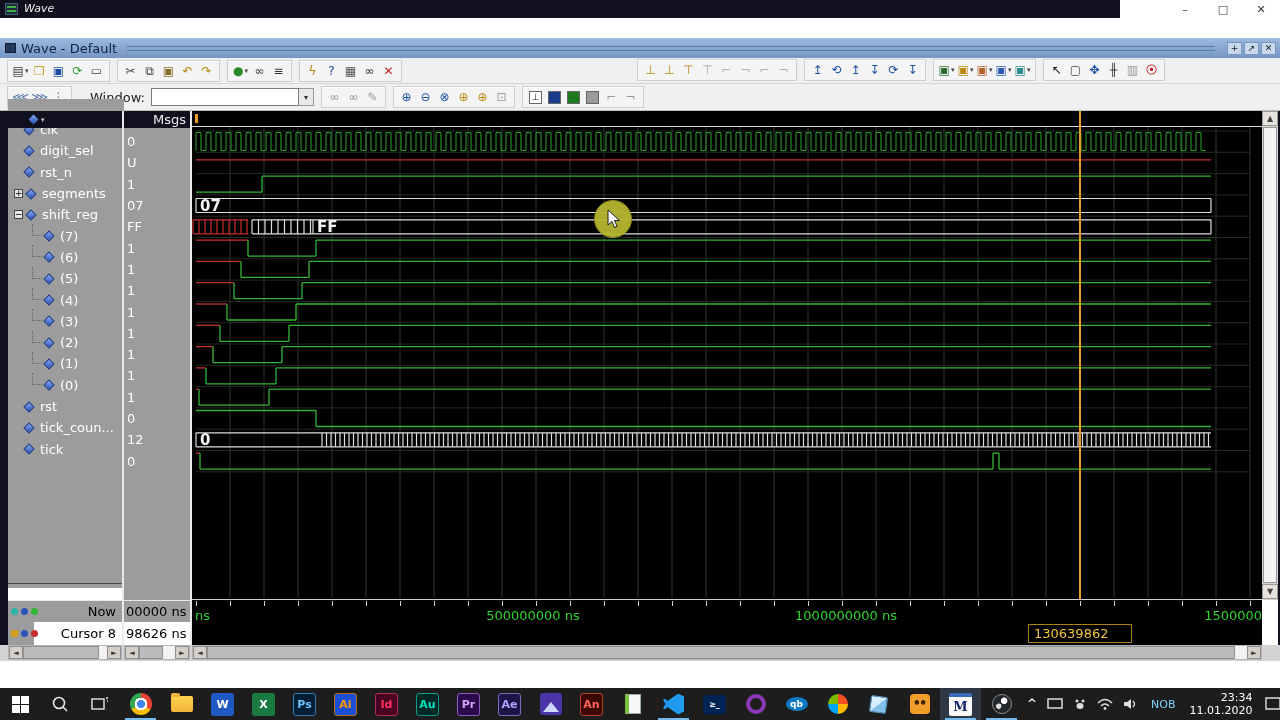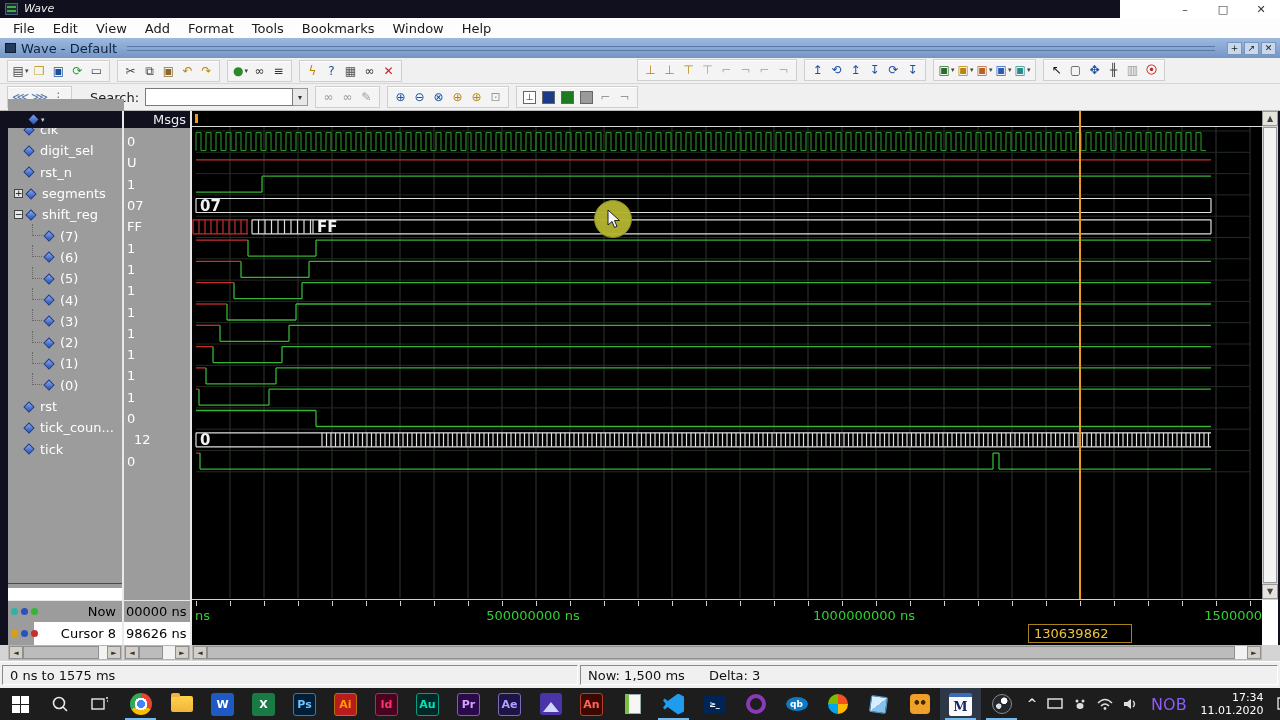--- a/index.html
+++ b/index.html
@@ -109,21 +109,21 @@
   .flag { width:20px; height:20px; border-radius:50%; background:conic-gradient(#f25022 0 90deg,#ffb900 0 180deg,#00a4ef 0 270deg,#7fba00 0 360deg); }
   .cube { width:17px; height:17px; background:linear-gradient(135deg,#d6eeff 50%,#84c2ec 50%); border:1px solid #5a9cc8; border-radius:2px; transform:rotate(8deg); }
   .robot { width:20px; height:20px; background:#f0a028; border-radius:4px; background-image:radial-gradient(circle at 34% 42%,#402a00 2px,transparent 2.6px),radial-gradient(circle at 66% 42%,#402a00 2px,transparent 2.6px); }
   .modelsim { width:23px; height:23px; background:#fafafa; border-radius:2px; border-top:4px solid #3a6ab8; color:#15246b; font-family:"DejaVu Serif",serif; font-weight:bold; font-size:13px; display:flex; align-items:center; justify-content:center; }
   .obs { width:20px; height:20px; border-radius:50%; background:#23272b; border:1px solid #888; background-image:radial-gradient(circle at 62% 32%,#fff 3px,transparent 3.6px),radial-gradient(circle at 32% 62%,#ddd 2.4px,transparent 3px); }
   .notepad { width:16px; height:20px; background:#f6f6f6; border:1px solid #9aa; border-left:4px solid #7ac143; }
   .photo { width:22px; height:22px; border-radius:3px; background:#4a34a8; position:relative; overflow:hidden; }
   .photo:before { content:""; position:absolute; bottom:3px; left:3px; border-left:8px solid transparent; border-right:8px solid transparent; border-bottom:10px solid #cfd8ff; }
   #tray { margin-left:auto; display:flex; align-items:center; padding-right:6px; }
   .tico { margin:0 5px; display:flex; align-items:center; justify-content:center; color:#eee; }
-  #lang { font-size:16px; color:#8b5cf6; margin:0 7px; }
+  #lang { font-size:11px; color:#7dd3fc; margin:0 7px; }
   #clock { text-align:right; color:#fff; font-size:11px; line-height:13px; margin:0 7px; }
 
   
   #mousehl { left:594px; top:200px; width:38px; height:38px; border-radius:50%; background:#b4b430; border:1px solid #8f8f25; opacity:0.96; }
 </style>
 </head>
 <body>
 
 <div id="screen">
 
@@ -133,31 +133,20 @@
         <i></i>
       </div>
     <div id="wtitle">Wave</div>
     <div class="trt" id="titlebtns">
         <div class="wbtn">–</div>
         <div class="wbtn">□</div>
         <div class="wbtn">✕</div>
       </div>
   </div>
 
-  <div class="abs" id="menubar">
-      <div class="mitem">File</div>
-      <div class="mitem">Edit</div>
-      <div class="mitem">View</div>
-      <div class="mitem">Add</div>
-      <div class="mitem">Format</div>
-      <div class="mitem">Tools</div>
-      <div class="mitem">Bookmarks</div>
-      <div class="mitem">Window</div>
-      <div class="mitem">Help</div>
-    </div>
 
   <div class="abs" id="waveheader">
     <div id="wh-ico"></div>
     <div id="wh-title">Wave - Default</div>
     <div id="wh-grip"></div>
     <div id="wh-btns">
         <div class="whb">+</div>
         <div class="whb">↗</div>
         <div class="whb">✕</div>
       </div>
@@ -230,21 +219,21 @@
   </div>
 
   <div class="abs trow" id="toolbar2">
     <div id="t2pre" style="display:flex">
         <div class="tgrp">
           <div class="tbtn" style="color: rgb(90, 122, 168);">⋘</div>
           <div class="tbtn" style="color: rgb(90, 122, 168);">⋙</div>
           <div class="tbtn" style="color: rgb(90, 122, 168);">⋮</div>
         </div>
       </div>
-    <span id="searchlbl">Search:</span>
+    <span id="searchlbl">Window:</span>
     <span id="searchwrap">
       <input id="search-input" value="" style="">
       <span id="search-dd">▾</span>
     </span>
     <div id="t2post" style="display:flex">
         <div class="tgrp">
           <div class="tbtn" style="color: rgb(153, 153, 153);">∞</div>
           <div class="tbtn" style="color: rgb(153, 153, 153);">∞</div>
           <div class="tbtn" style="color: rgb(153, 153, 153);">✎</div>
         </div>
@@ -382,21 +371,21 @@
       </div>
       <div class="vrow" style="top: 254.3px;">
         <div class="vtext">1</div>
       </div>
       <div class="vrow" style="top: 275.6px;">
         <div class="vtext">1</div>
       </div>
       <div class="vrow" style="top: 296.9px;">
         <div class="vtext">0</div>
       </div>
-      <div class="vrow" style="top: 318.2px; padding-left: 7px;">
+      <div class="vrow" style="top: 318.2px;">
         <div class="vtext">12</div>
       </div>
       <div class="vrow" style="top: 339.5px;">
         <div class="vtext">0</div>
       </div>
     </div>
   <div class="abs colsep" style="left:122px"></div>
   <div class="abs colsep" style="left:190px"></div>
   <div class="abs" id="ph-names">
     <div id="ph-dia"></div>
@@ -808,21 +797,21 @@
         <div class="tl-tick" style="left: 888px;"></div>
         <div class="tl-tick" style="left: 922px;"></div>
         <div class="tl-tick" style="left: 956px;"></div>
         <div class="tl-tick" style="left: 990px;"></div>
         <div class="tl-tick" style="left: 1024px;"></div>
         <div class="tl-tick" style="left: 1058px;"></div>
       </div>
     <div id="tl-labels">
         <div class="tl-label" style="left: 3px;">ns</div>
         <div class="tl-label" style="left: 341px; transform: translateX(-50%);">500000000 ns</div>
-        <div class="tl-label" style="left: 672px; transform: translateX(-50%);">1000000000 ns</div>
+        <div class="tl-label" style="left: 654px; transform: translateX(-50%);">1000000000 ns</div>
         <div class="tl-label" style="left: 1114px; transform: translateX(-100%);">1500000000 ns</div>
       </div>
     <div id="cursor-box">130639862</div>
   </div>
 
   <div class="abs" id="scrollrow">
     <div class="hsb" style="left:8px;width:114px">
       <div class="arr" style="left:0">◄</div>
         <div class="thumb" style="left:14px;width:76px"></div>
         <div class="arr" style="right:0">►</div>
@@ -832,27 +821,20 @@
         <div class="thumb" style="left:14px;width:24px"></div>
         <div class="arr" style="right:0">►</div>
     </div>
     <div class="hsb" style="left:192px;width:1070px">
       <div class="arr" style="left:0">◄</div>
         <div class="thumb" style="left:14px;width:1028px"></div>
         <div class="arr" style="right:0">►</div>
     </div>
   </div>
 
-  <div class="abs" id="statusbar">
-    <div class="scell" style="left:2px;width:576px">0 ns to 1575 ms</div>
-    <div class="scell" style="left:580px;width:698px">
-      <span>Now: 1,500 ms</span>
-      <span style="margin-left:24px">Delta: 3</span>
-    </div>
-  </div>
 
   <div class="abs" id="taskbar">
     <div id="tbapps" style="display:flex">
         <div class="slot sys">
           <svg width="17" height="17">
             <rect x="0" y="0" width="8" height="8" fill="#fff"></rect>
             <rect x="9" y="0" width="8" height="8" fill="#fff"></rect>
             <rect x="0" y="9" width="8" height="8" fill="#fff"></rect>
             <rect x="9" y="9" width="8" height="8" fill="#fff"></rect>
           </svg>
@@ -880,21 +862,21 @@
         <div class="slot">
           <div class="tile" style="background: rgb(30, 89, 196); color: rgb(255, 255, 255);">W</div>
         </div>
         <div class="slot">
           <div class="tile" style="background: rgb(26, 122, 68); color: rgb(255, 255, 255);">X</div>
         </div>
         <div class="slot">
           <div class="tile" style="background: rgb(0, 30, 54); color: rgb(111, 195, 255); border-color: rgb(47, 124, 180);">Ps</div>
         </div>
         <div class="slot">
-          <div class="tile" style="background: #b91c1c; color: rgb(255, 154, 0); border-color: rgb(180, 111, 16);">Ai</div>
+          <div class="tile" style="background: #1d4ed8; color: rgb(255, 154, 0); border-color: rgb(180, 111, 16);">Ai</div>
         </div>
         <div class="slot">
           <div class="tile" style="background: rgb(73, 2, 31); color: rgb(255, 51, 102); border-color: rgb(180, 42, 90);">Id</div>
         </div>
         <div class="slot">
           <div class="tile" style="background: rgb(0, 40, 38); color: rgb(0, 228, 187); border-color: rgb(10, 154, 134);">Au</div>
         </div>
         <div class="slot">
           <div class="tile" style="background: rgb(42, 10, 74); color: rgb(216, 161, 255); border-color: rgb(138, 90, 184);">Pr</div>
         </div>
@@ -963,21 +945,21 @@
           </svg>
         </span>
       <span class="tico">
           <svg width="16" height="12">
             <polygon points="1,4 4,4 8,1 8,11 4,8 1,8" fill="#ddd"></polygon>
             <path d="M10 3 Q13 6 10 9" fill="none" stroke="#ddd" stroke-width="1.4"></path>
           </svg>
         </span>
       <span id="lang">NOB</span>
       <span id="clock">
-        <div>17:34</div>
+        <div>23:34</div>
         <div>11.01.2020</div>
       </span>
       <span class="tico">
           <svg width="18" height="14">
             <path d="M2 1 H16 V12 H7 L2 12 Z" fill="none" stroke="#ddd" stroke-width="1.4"></path>
           </svg>
         </span>
     </div>
   </div>
 

